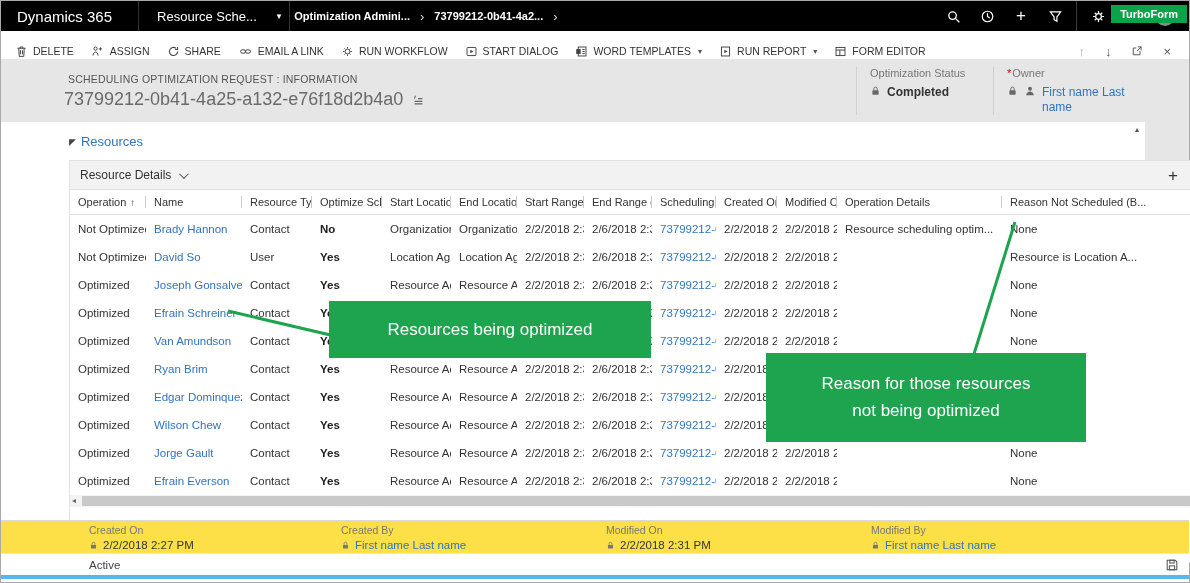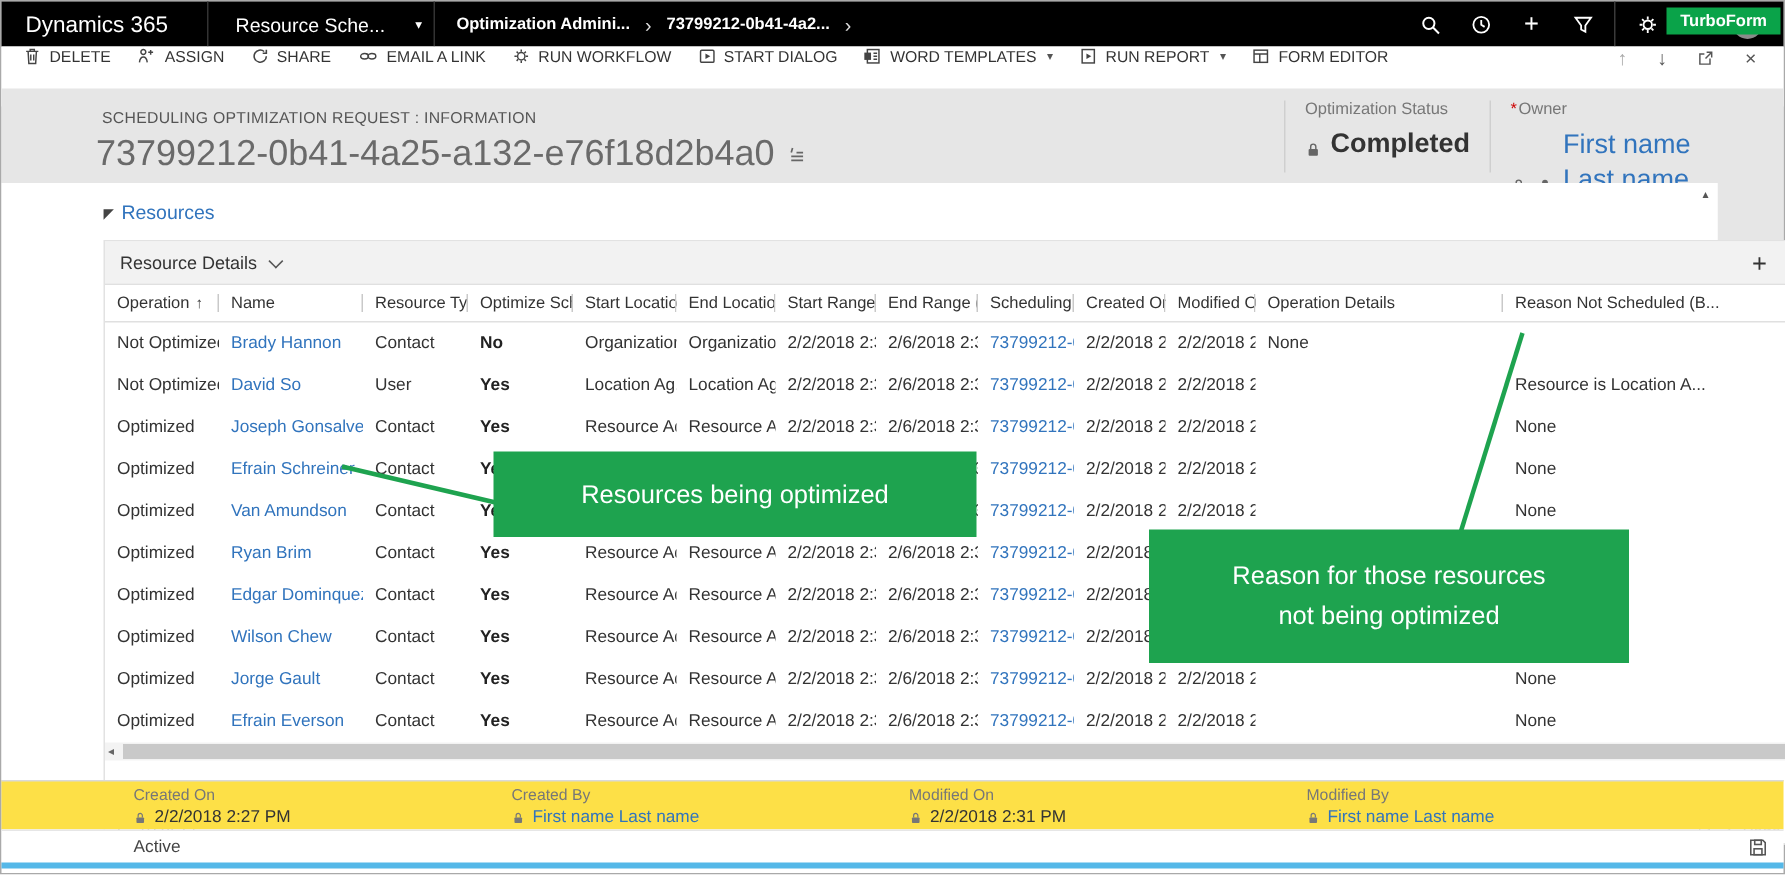--- a/index.html
+++ b/index.html
@@ -6,43 +6,43 @@
   html,body { width:1190px; height:583px; }
   body { font-family:"Liberation Sans", sans-serif; background:#fff; position:relative; overflow:hidden; }
   .page { position:absolute; inset:0; border:1px solid #a9a9a9; background:#fff; }
 
   
   .topnav { position:absolute; left:0; top:0; right:0; height:30px; background:#000; color:#fff; display:flex; align-items:center; }
   .brand { font-size:15px; padding:0 26px 0 16px; }
   .nav-div { width:1px; height:30px; background:#333; }
   .appname { font-size:13px; padding:0 8px 0 18px; display:flex; align-items:center; gap:20px; }
   .chev { font-size:9px; color:#fff; }
-  .crumbs { display:flex; align-items:center; font-size:11px; font-weight:bold; margin-left:14px; gap:10px; }
+  .crumbs { display:flex; align-items:center; font-size:11px; font-weight:bold; margin-left:4px; gap:10px; }
   .crumb-sep { font-weight:normal; font-size:13px; color:#ddd; }
   .topnav-right { margin-left:auto; display:flex; align-items:center; gap:0; height:30px; }
   .tn-ic { width:34px; text-align:center; color:#fff; font-size:13px; display:flex; align-items:center; justify-content:center; height:30px; cursor:pointer; }
   .tn-sep { width:1px; height:30px; background:#3a3a3a; margin:0 4px; }
   .avatar { width:20px; height:20px; border-radius:50%; background:#8a8a8a; display:flex; align-items:center; justify-content:center; margin:0 14px 0 6px; }
   svg.ic { display:block; }
 
   
-  .cmdbar { position:absolute; left:0; top:30px; right:0; height:40px; background:#fff; display:flex; align-items:flex-start; padding-left:14px; }
+  .cmdbar { position:absolute; left:0; top:30px; right:0; height:40px; background:#fff; display:flex; align-items:center; padding-left:14px; }
   .cmd { display:flex; align-items:center; gap:5px; font-size:10.5px; color:#333; margin-right:17px; cursor:pointer; white-space:nowrap; }
   .cmd svg { stroke:#444; }
   .caret { font-size:8px; color:#555; margin-left:2px; }
   .recnav { margin-left:auto; display:flex; align-items:center; gap:20px; padding-right:18px; color:#555; font-size:13px; }
   .recnav .dim { color:#aaa; }
 
   
   .band { position:absolute; left:0; top:58px; right:0; height:63px; background:#e6e6e6; }
   .form-label { position:absolute; left:67px; top:14px; font-size:10.5px; color:#555; letter-spacing:.2px; }
-  .record-id { position:absolute; left:63px; top:30px; font-size:24px; font-weight:300; color:#6a6a6a; display:flex; align-items:center; gap:8px; }
+  .record-id { position:absolute; left:63px; top:30px; font-size:18px; font-weight:300; color:#6a6a6a; display:flex; align-items:center; gap:8px; }
   .hfield { position:absolute; top:8px; height:48px; border-left:1px solid #cfcfcf; padding-left:13px; }
   .hfield .lbl { font-size:11px; color:#777; margin-bottom:6px; }
-  .hfield .val { font-size:18px; color:#333; display:flex; align-items:flex-end; gap:6px; }
+  .hfield .val { font-size:12px; color:#333; display:flex; align-items:flex-start; gap:6px; }
   .hfield .val.bold { font-weight:bold; }
   .req { color:#c00; margin-right:1px; }
   .link { color:#3174bd; }
   .owner-name { width:92px; line-height:1.25; cursor:pointer; }
   .badge { position:absolute; right:2px; top:4px; background:#0aa349; color:#fff; font-size:11px; font-weight:bold; padding:3px 9px; }
 
   
   .gutter-top { position:absolute; right:0; top:121px; width:44px; height:44px; background:#e6e6e6; }
   .gutter { position:absolute; right:0; top:165px; width:44px; bottom:62px; background:#f3f3f3; }
   .vsb { position:absolute; right:44px; top:121px; width:16px; bottom:62px; background:#fff; }
@@ -313,20 +313,21 @@
             <div class="cell c1 link">Brady Hannon</div>
             <div class="cell c2">Contact</div>
             <div class="cell c3">No</div>
             <div class="cell c4">Organization...</div>
             <div class="cell c5">Organization...</div>
             <div class="cell c6">2/2/2018 2:3...</div>
             <div class="cell c7">2/6/2018 2:3...</div>
             <div class="cell c8 link">73799212-0...</div>
             <div class="cell c9">2/2/2018 2:2...</div>
             <div class="cell c10">2/2/2018 2:3...</div>
+            <div class="cell c11">Resource scheduling optim...</div>
             <div class="cell c12">None</div>
           </div>
           <div class="grid-row cols">
             <div class="cell c0">Not Optimized</div>
             <div class="cell c1 link">David So</div>
             <div class="cell c2">User</div>
             <div class="cell c3">Yes</div>
             <div class="cell c4">Location Ag...</div>
             <div class="cell c5">Location Ag...</div>
             <div class="cell c6">2/2/2018 2:3...</div>

